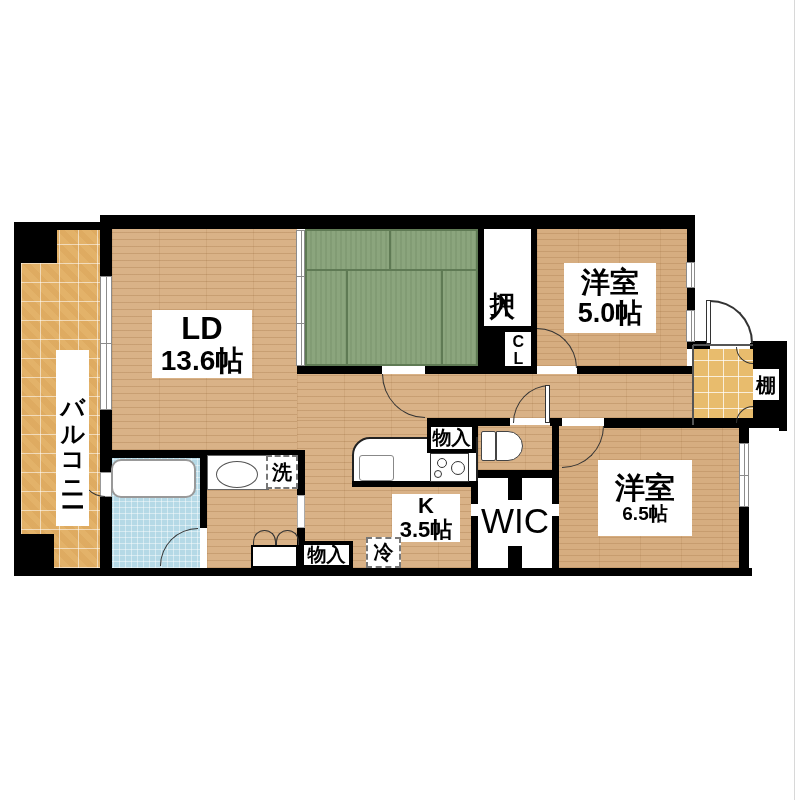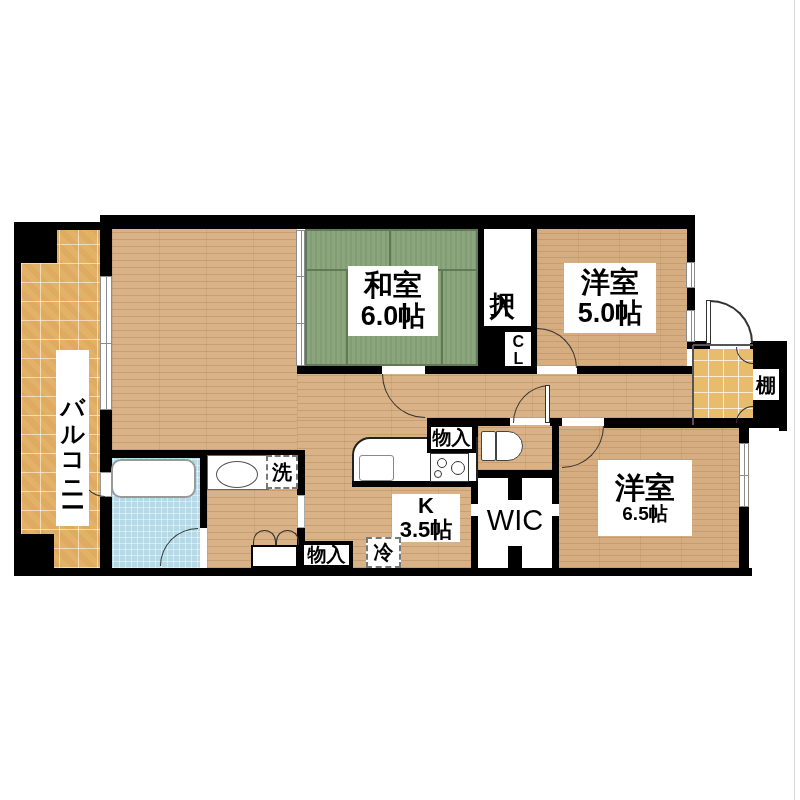--- a/index.html
+++ b/index.html
@@ -157,43 +157,43 @@
     <div class="circ" style="left:20px;top:7px;width:14px;height:14px;"></div>
   </div>
   <div class="fixture" style="left:481px;top:431px;width:15px;height:30px;border:1px solid #444;border-radius:2px;"></div>
   <div class="fixture" style="left:496px;top:431px;width:27px;height:30px;border:1px solid #444;border-radius:0 15px 15px 0 / 0 15px 15px 0;"></div>
   <div class="halfround" style="left:253px;top:530px;width:23px;height:15px;"></div>
   <div class="halfround" style="left:276px;top:530px;width:23px;height:15px;"></div>
   <div class="fixture" style="left:251px;top:545px;width:47px;height:23px;border:2px solid #000;"></div>
 
   <div class="label vtext" style="left:56px;top:350px;width:33px;height:176px;font-size:24px;">バルコニー</div>
 
-
-  <div class="label" style="left:348px;top:266px;width:90px;height:70px;">
-    <span style="font-size:29px;">和室</span>
-    <span style="font-size:27px;">6.0帖</span>
-  </div>
+  <div class="label" style="left:152px;top:310px;width:100px;height:68px;">
+    <span style="font-size:31px;">LD</span>
+    <span style="font-size:28px;">13.6帖</span>
+  </div>
+
 
   <div class="label vtext" style="left:486px;top:237px;width:32px;height:72px;font-size:25px;">押入</div>
 
   <div class="label vtext" style="left:506px;top:333px;width:24px;height:33px;font-size:16px;letter-spacing:0;">CL</div>
 
   <div class="label" style="left:564px;top:263px;width:92px;height:70px;">
     <span style="font-size:29px;">洋室</span>
     <span style="font-size:27px;">5.0帖</span>
   </div>
 
   <div class="label" style="left:753px;top:369px;width:26px;height:31px;font-size:20px;">棚</div>
 
   <div class="label" style="left:598px;top:460px;width:94px;height:76px;">
     <span style="font-size:30px;">洋室</span>
     <span style="font-size:19px;">6.5帖</span>
   </div>
 
-  <div class="label" style="left:479px;top:504px;width:72px;height:34px;font-size:29px;font-weight:500;">WIC</div>
+  <div class="label" style="left:479px;top:504px;width:72px;height:34px;font-size:35px;font-weight:500;">WIC</div>
 
   <div class="label" style="left:392px;top:494px;width:68px;height:48px;">
     <span style="font-size:22px;">K</span>
     <span style="font-size:22px;">3.5帖</span>
   </div>
 
   <div class="storagebox" style="left:427px;top:423px;width:49px;height:30px;font-size:19px;">物入</div>
 
   <div class="storagebox" style="left:300px;top:541px;width:53px;height:28px;font-size:19px;">物入</div>
 

